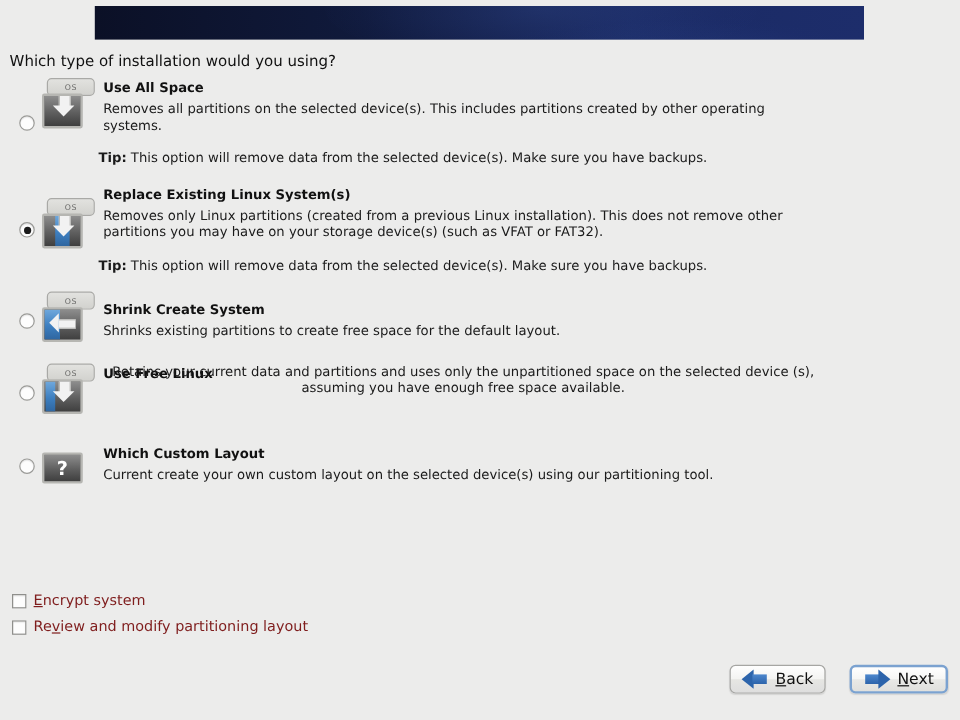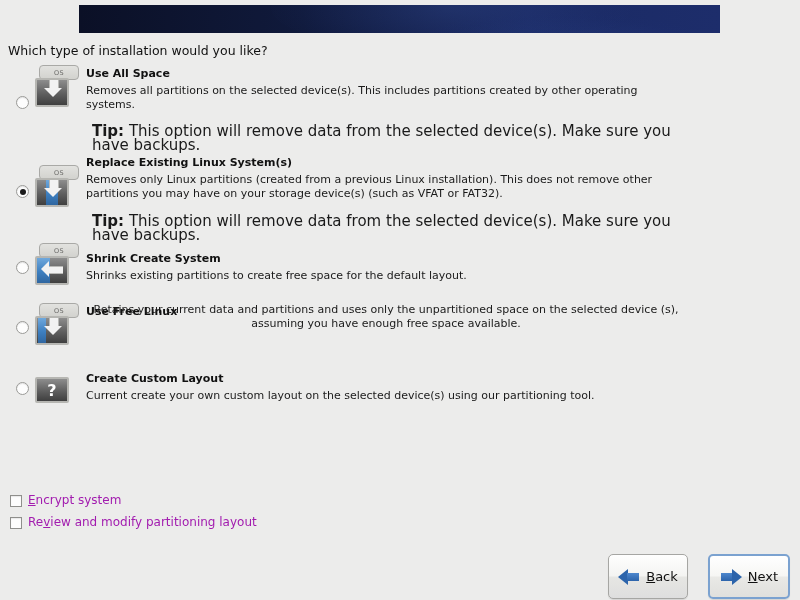--- a/index.html
+++ b/index.html
@@ -195,23 +195,23 @@
   .opt-desc {
     position: absolute;
     left: 86px;
     width: 600px;
     font-size: 11px;
     line-height: 13.5px;
     color: #1a1a1a;
   }
   .opt-tip {
     position: absolute;
-    left: 92px;
+    left: 82px;
     width: 620px;
-    font-size: 15px;
+    font-size: 11px;
     line-height: 13.5px;
     color: #1a1a1a;
   }
   .opt-tip b { font-weight: bold; }
 
   
   .checkrow {
     position: absolute;
     left: 10px;
     height: 16px;
@@ -225,29 +225,29 @@
     border: 1px solid #8f8f8c;
     background: #fdfdfd;
     box-sizing: border-box;
     box-shadow: inset 0 1px 1px rgba(0,0,0,0.08);
   }
   .chklabel {
     position: absolute;
     left: 18px;
     top: 0;
     font-size: 12px;
-    color: #a21caf;
+    color: #7f1d1d;
     white-space: nowrap;
   }
   .mn { text-decoration: underline; }
 
   
   .btn {
     position: absolute;
-    height: 45px;
+    height: 24px;
     border-radius: 5px;
     box-sizing: border-box;
     background: linear-gradient(180deg, #fefefe 0%, #f4f4f2 48%, #e6e6e3 52%, #dedede 100%);
     border: 1px solid #a6a6a3;
     display: flex;
     align-items: center;
     justify-content: center;
     font-size: 13px;
     color: #111;
     box-shadow: 0 1px 1px rgba(0,0,0,0.10);
@@ -302,21 +302,21 @@
   }
 </style>
 </head>
 <body>
 
 <div id="banner">
   <div class="swoosh"></div>
   <div class="swoosh2"></div>
 </div>
 
-<div id="question">Which type of installation would you like?</div>
+<div id="question">Which type of installation would you using?</div>
 
 <div class="option">
   <div class="radio-outer" style="left:16px; top:96px;"></div>
 
   <div class="disk-icon" style="left:33px; top:65px;">
     <div class="os-tab">OS</div>
     <div class="disk-body">
       <div class="disk-fill"></div>
       <div class="arr-shaft-d" style="left:12px; top:-4px; width:8px; height:13px;"></div>
       <div class="arr-head-d" style="left:7px; top:8px;"></div>
@@ -387,21 +387,21 @@
 <div class="option">
   <div class="radio-outer" style="left:16px; top:382px;"></div>
 
   <div class="disk-icon noos" style="left:33px; top:375px;">
     <div class="disk-body">
       <div class="disk-fill"></div>
       <div class="qmark">?</div>
     </div>
   </div>
 
-  <div class="opt-title" style="top:372px;">Create Custom Layout</div>
+  <div class="opt-title" style="top:372px;">Which Custom Layout</div>
   <div class="opt-desc" style="top:389px;">Current create your own custom layout on the selected device(s) using our partitioning tool.</div>
 </div>
 
 <div class="checkrow" style="top:493px;">
   <div class="chkbox"></div>
   <div class="chklabel"><span class="mn">E</span><span>ncrypt system</span></div>
 </div>
 
 <div class="checkrow" style="top:515px;">
   <div class="chkbox"></div>

